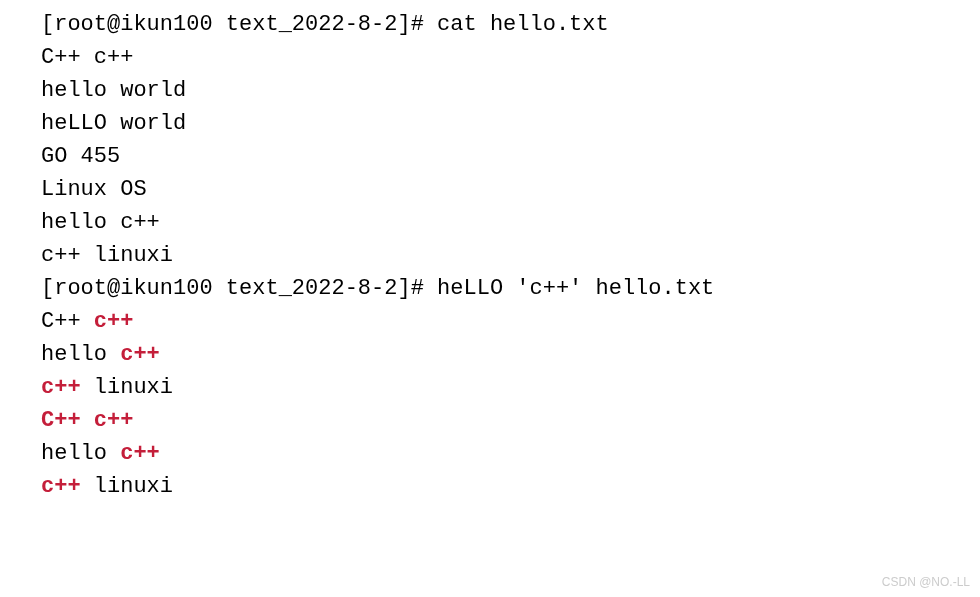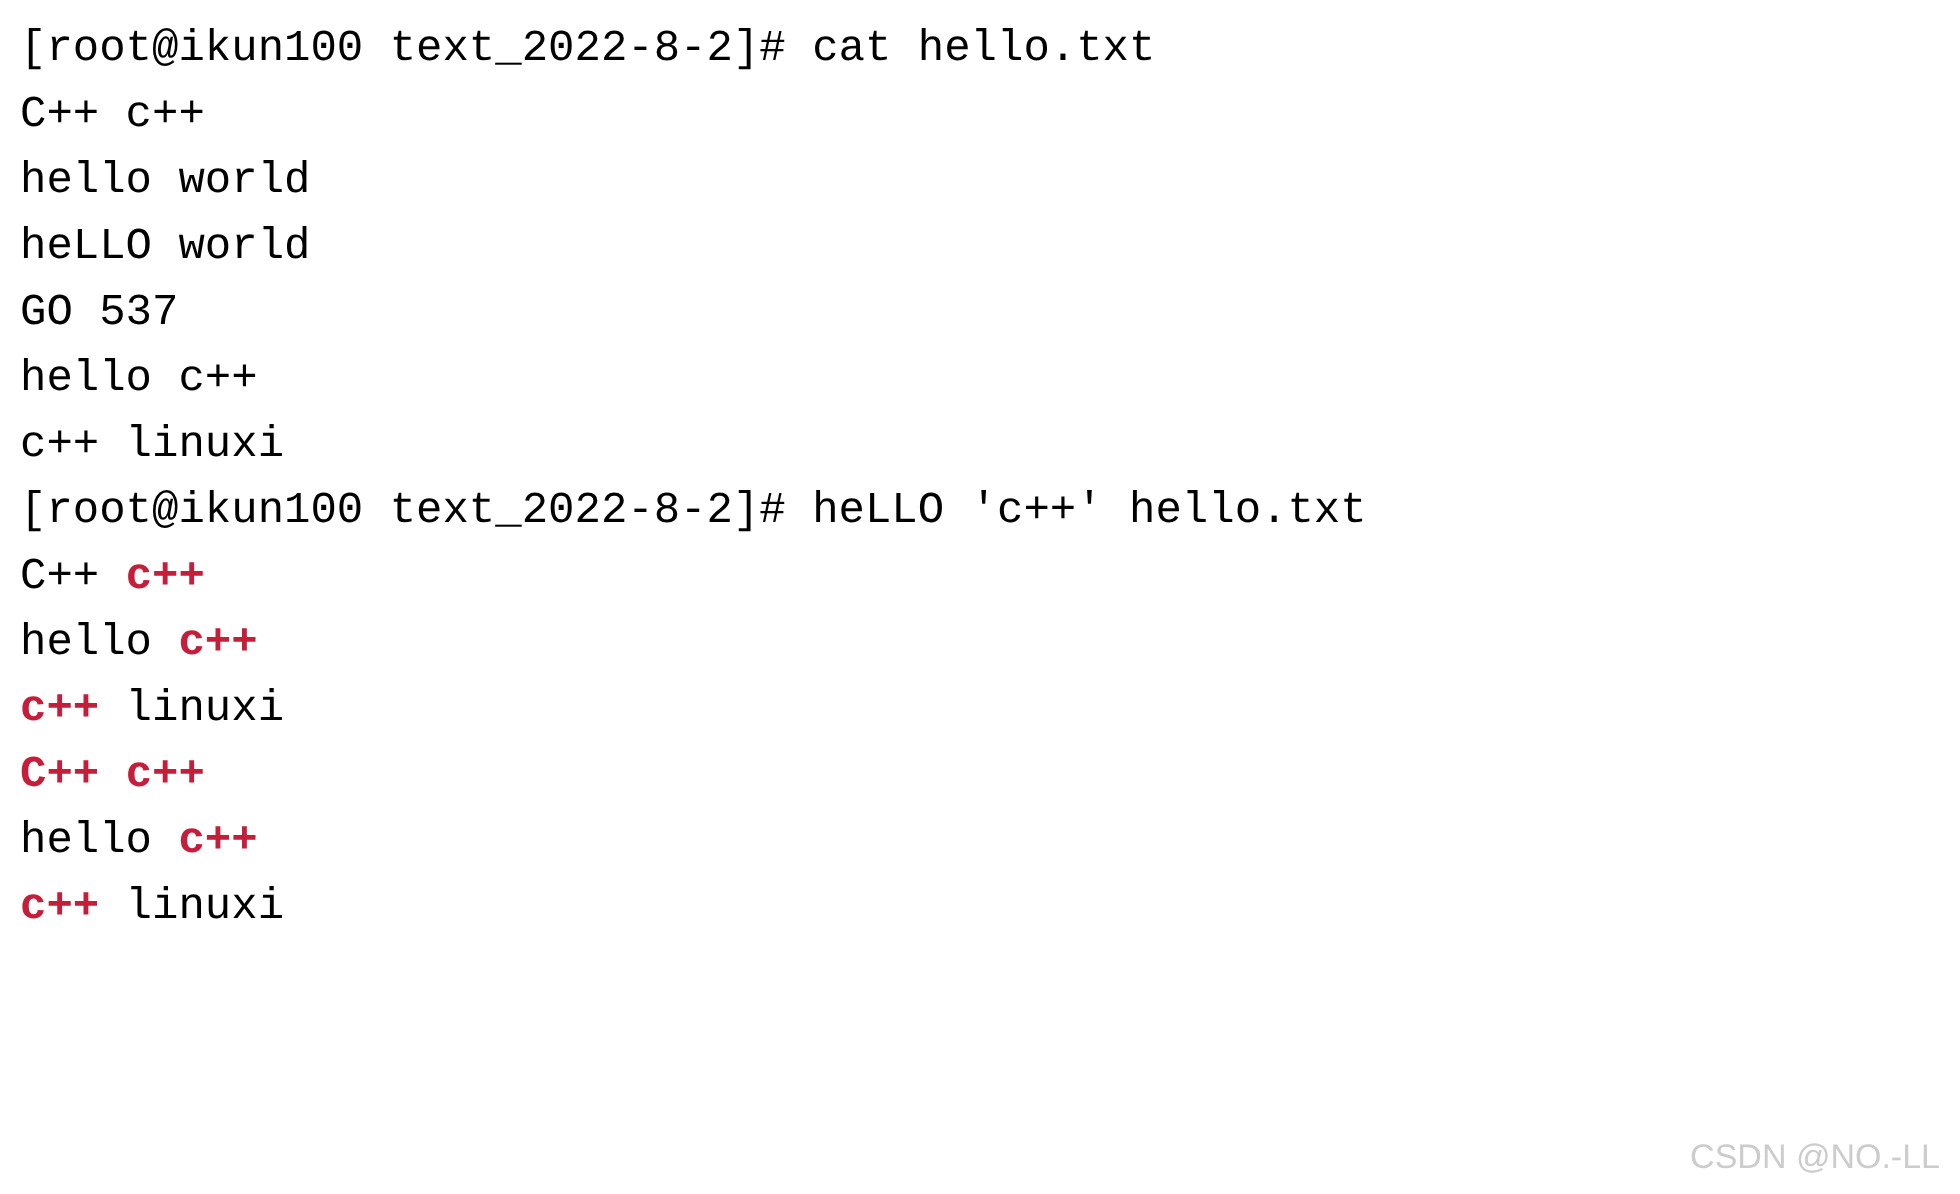--- a/index.html
+++ b/index.html
@@ -13,46 +13,48 @@
       line-height: 1.5;
       background: #ffffff;
       color: #000000;
       padding: 8px 10px;
       width: 980px;
       height: 597px;
       position: relative;
     }
     .line {
       white-space: pre;
+      margin-left: 31px;
     }
     .match {
       color: #c41e3a;
       font-weight: bold;
     }
     .watermark {
       position: absolute;
       bottom: 6px;
       right: 10px;
-      font-size: 17px;
+      font-size: 12px;
       color: #cccccc;
       font-family: Arial, sans-serif;
       margin-top: 28px;
     }
   </style>
 </head>
 <body>
 
 <div class="terminal">
 
   <div class="line"><span>[root@ikun100 text_2022-8-2]# </span><span>cat hello.txt</span></div>
 
   <div class="line">C++ c++</div>
   <div class="line">hello world</div>
   <div class="line">heLLO world</div>
-  <div class="line">GO 537</div>
+  <div class="line">GO 455</div>
+  <div class="line">Linux OS</div>
   <div class="line">hello c++</div>
   <div class="line">c++ linuxi</div>
 
   <div class="line"><span>[root@ikun100 text_2022-8-2]# </span><span>heLLO 'c++' hello.txt</span></div>
 
   <div class="line"><span>C++ </span><span class="match">c++</span><span></span><span class="match"></span><span></span></div>
   <div class="line"><span>hello </span><span class="match">c++</span><span></span><span class="match"></span><span></span></div>
   <div class="line"><span></span><span class="match">c++</span><span> linuxi</span><span class="match"></span><span></span></div>
 
 

